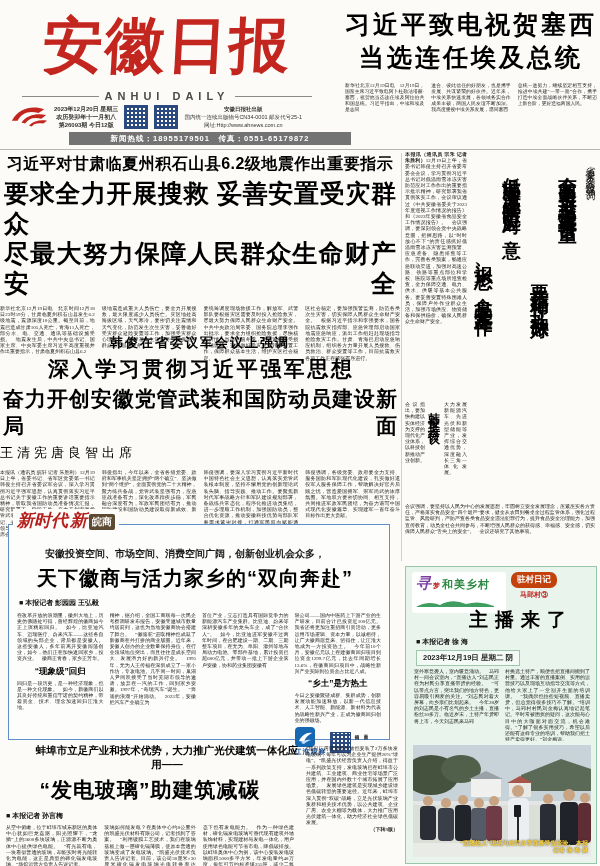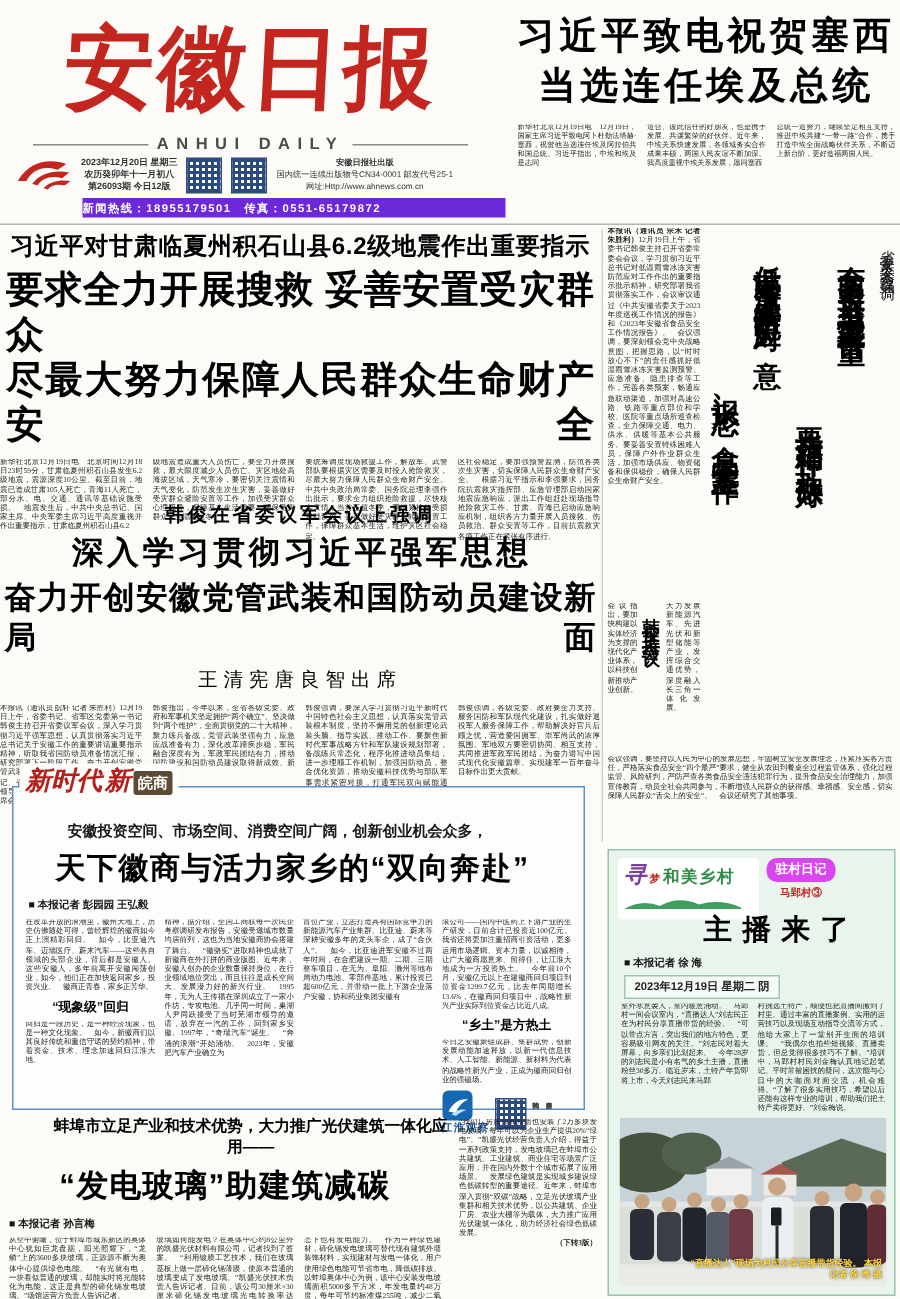--- a/index.html
+++ b/index.html
@@ -16,42 +16,42 @@
                color:#c3251f;text-align:center;letter-spacing:2px;transform:skewX(-3deg);}
   .eng-row{left:22px;top:90px;width:290px;display:flex;align-items:center;gap:6px;}
   .eng-row .ln{flex:1;height:1px;background:#8a8a8a;}
   .eng-row .tx{font-size:11px;font-weight:bold;letter-spacing:5px;color:#4a4a4a;}
   .info-row{left:10px;top:104px;width:328px;height:26px;display:flex;align-items:center;gap:6px;}
   .meta{font-size:6px;line-height:8px;font-weight:bold;color:#333;text-align:center;white-space:nowrap;}
   .meta.small{font-weight:normal;font-size:5.5px;}
   .qr{width:24px;height:24px;border:1px solid #2b4a80;box-sizing:border-box;
       background:repeating-linear-gradient(0deg,#2b4a80 0 2px,rgba(255,255,255,0) 2px 4px),
                  repeating-linear-gradient(90deg,#2b4a80 0 2px,#fff 2px 4px);}
-  .hotline{left:55px;top:132px;width:282px;height:13px;background:#6d28d9;color:#fff;
-           font-size:7.5px;font-weight:bold;line-height:13px;letter-spacing:1px;}
+  .hotline{left:69px;top:132px;width:282px;height:13px;background:#737373;color:#fff;
+           font-size:7.5px;font-weight:bold;line-height:13px;text-align:center;letter-spacing:1px;}
   
   .sexi{left:345px;top:8px;width:252px;}
   .sexi .h{font-size:25px;font-weight:800;letter-spacing:3px;line-height:33px;text-align:center;color:#000;}
   .sexi .cols{display:flex;gap:7px;margin-top:9px;}
   .sexi .cols .t{flex:1;height:52px;font-size:4.8px;line-height:5.9px;}
   .rule{background:#b5b5b5;}
   
   .quake{left:0;top:154px;width:400px;}
   .kick-big{font-size:16px;font-weight:700;text-align:center;letter-spacing:.5px;color:#000;}
   .quake .h1,.quake .h2{font-size:25px;font-weight:800;padding:0 4px;text-align:justify;text-align-last:justify;line-height:30px;color:#000;}
   .quake .h1{margin-top:3px;}
   .bodyrow{display:flex;gap:7px;margin-top:8px;}
   .bodyrow .t{flex:1;}
   .quake .bodyrow .t{height:76px;}
   
   .mil{left:0;top:334px;width:400px;}
   .kick-mid{font-size:13px;font-weight:700;text-align:center;letter-spacing:2px;color:#000;}
   .mil .h1{font-size:21px;font-weight:800;padding:0 48px;text-align:justify;text-align-last:justify;line-height:27px;margin-top:3px;color:#000;}
   .mil .h2{font-size:21px;font-weight:800;padding:0 3px;text-align:justify;text-align-last:justify;line-height:27px;margin-top:3px;color:#000;}
-  .mil .sub{font-size:13px;text-align:center;letter-spacing:4px;margin-top:5px;color:#000;}
+  .mil .sub{font-size:13px;letter-spacing:4px;margin-top:5px;color:#000;}
   .mil .bodyrow .t{height:82px;}
   
   .wbox{left:8px;top:524px;width:380px;height:214px;border:1.5px solid #5f8fc9;background:#fdfdfb;}
   .wbadge{position:absolute;left:4px;top:-16px;display:flex;align-items:flex-end;gap:2px;background:#fdfdfb;padding:0 4px;}
   .wbadge .rch{font-size:17px;font-weight:800;font-style:italic;color:#b51f1c;}
   .wbadge .tag{font-size:10px;font-weight:bold;color:#fff;background:#5d4a33;padding:1px 3px;border-radius:2px;margin-bottom:2px;}
   .wk1{margin:22px 0 0 36px;font-size:10px;font-weight:bold;color:#1a1a1a;}
   .wk2{margin:1px 0 0 14px;font-size:10px;font-weight:bold;color:#1a1a1a;}
   .whead{margin:4px 0 0 28px;font-size:20px;font-weight:800;letter-spacing:1px;color:#000;}
   .wby{margin:6px 0 0 10px;font-size:7px;font-weight:bold;}
@@ -87,21 +87,21 @@
   .cm-wide{position:absolute;left:0;top:352px;width:190px;height:58px;}
   
   .diary{left:405px;top:566px;width:192px;height:298px;background:#e9f4ec;border:1px solid #98c6a8;box-sizing:border-box;}
   .dlogo{position:absolute;left:6px;top:5px;display:flex;gap:5px;align-items:flex-start;}
   .dcard{background:#fff;border-radius:3px;padding:2px 4px;width:86px;}
   .dcard .r1{display:flex;align-items:baseline;gap:2px;}
   .xun{font-size:15px;font-weight:800;font-style:italic;color:#7b3fa0;}
   .meng{font-size:7px;font-weight:bold;color:#c0261f;}
   .hmxc{font-size:11px;font-weight:800;color:#2e8b46;letter-spacing:1px;}
   .dbadgecol{display:flex;flex-direction:column;align-items:center;gap:2px;}
-  .dbadge{background:#d946ef;color:#fff;font-size:8.5px;font-weight:bold;padding:2px 6px;border-radius:7px;white-space:nowrap;}
+  .dbadge{background:#c2410c;color:#fff;font-size:8.5px;font-weight:bold;padding:2px 6px;border-radius:7px;white-space:nowrap;}
   .depi{color:#c0261f;font-size:7px;font-weight:bold;}
   .dhead{position:absolute;left:0;top:40px;width:100%;text-align:center;font-size:19px;font-weight:800;letter-spacing:7px;color:#000;margin-left:20px;}
   .dby{position:absolute;left:10px;top:70px;font-size:7px;font-weight:bold;}
   .ddate{position:absolute;left:10px;top:83px;border:1px solid #9fc7aa;background:#f4faf5;padding:2px 6px;font-size:7.5px;font-weight:bold;color:#222;}
   .dbody{position:absolute;left:8px;top:102px;width:176px;height:72px;display:flex;gap:6px;}
   .dbody .t{flex:1;height:72px;}
   .dphoto{position:absolute;left:7px;top:178px;width:178px;height:112px;overflow:hidden;}
   .dcap{position:absolute;right:3px;bottom:3px;width:128px;color:#ffd53e;font-size:6px;line-height:7.2px;
         font-weight:bold;text-align:right;text-shadow:0 0 2px rgba(0,0,0,.8);}
 </style>

